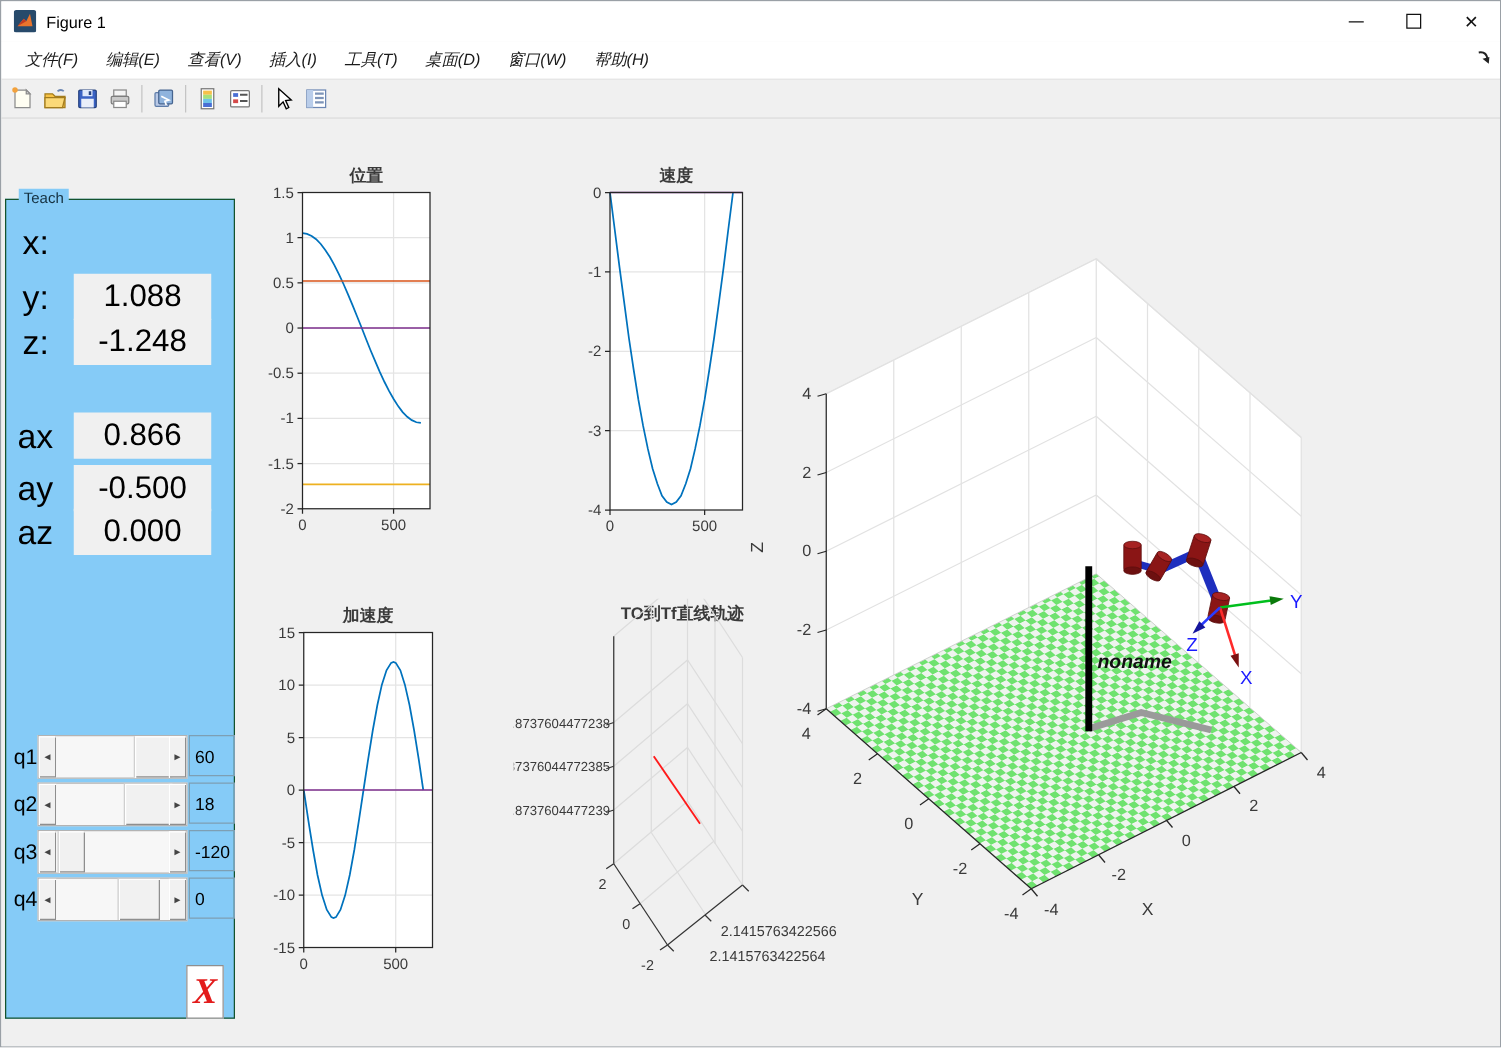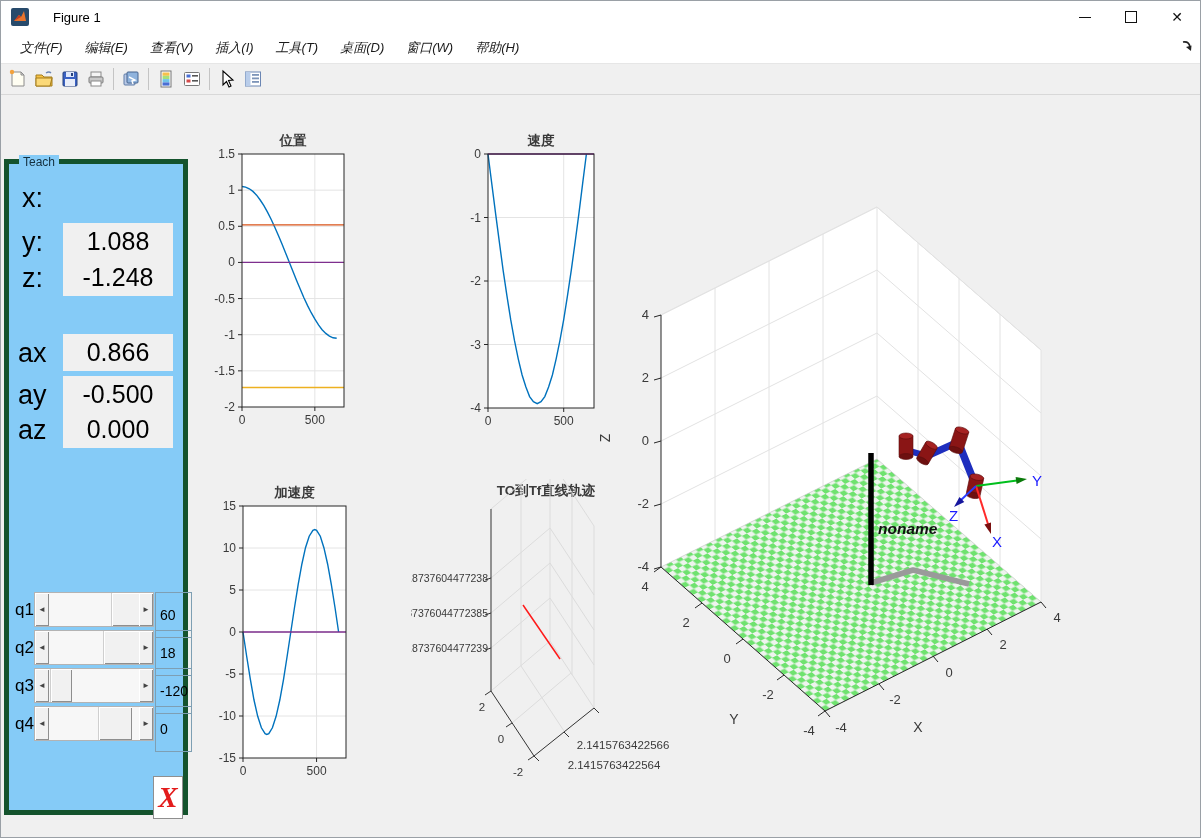--- a/index.html
+++ b/index.html
@@ -1,52 +1,52 @@
 <!DOCTYPE html>
 <html><head>
 <meta charset="utf-8">
 <style>
   html,body{margin:0;padding:0;background:#fff;}
   .win{position:relative;width:1201px;height:838px;background:#f0f0f0;
        font-family:"Liberation Sans",sans-serif;overflow:hidden;box-sizing:border-box;border:1px solid #9aa0a6;}
   
   .titlebar{position:absolute;left:0;top:0;width:100%;height:32px;background:#ffffff;display:flex;align-items:center;}
   .app-icon{width:18px;height:18px;margin-left:10px;}
-  .title-text{font-size:13px;color:#000;margin-left:24px;}
+  .title-text{font-size:13px;color:#000;margin-left:8px;}
   .winbtns{margin-left:auto;display:flex;height:100%;}
   .winbtn{width:46px;height:100%;display:flex;align-items:center;justify-content:center;}
   .min-glyph{width:12px;height:0;border-top:1px solid #111;}
   .max-glyph{width:10px;height:10px;border:1px solid #111;}
   .close-glyph{font-size:14px;color:#111;line-height:1;}
   
   .menubar{position:absolute;left:0;top:32px;width:100%;height:30px;background:#ffffff;display:flex;align-items:center;padding-left:8px;box-sizing:border-box;}
   .menu-item{font-size:13px;color:#1a1a1a;padding:5px 11px;cursor:default;font-style:italic;}
   .dock-btn{position:absolute;right:5px;top:6px;}
   
   .toolbar{position:absolute;left:0;top:62px;width:100%;height:32px;background:#f0f0f0;
            border-top:1px solid #e6e6e6;border-bottom:1px solid #d8d8d8;display:flex;align-items:center;padding-left:4px;box-sizing:border-box;}
   .tbtn{width:26px;height:26px;display:flex;align-items:center;justify-content:center;}
   .tsep{width:1px;height:22px;background:#c4c4c4;margin:0 4px;}
   
   .canvas{position:absolute;left:0;top:94px;width:1201px;height:744px;background:#f0f0f0;}
   .chart{position:absolute;}
   
-  .teach{position:absolute;left:3px;top:64px;width:184px;height:656px;background:#85cbf7;border:5px solid #14532d;box-sizing:border-box;}
+  .teach{position:absolute;left:3px;top:64px;width:184px;height:656px;background:#85cbf7;border:1px solid #14532d;box-sizing:border-box;}
   .teach-title{position:absolute;left:10px;top:-9px;background:#85cbf7;padding:0 4px;font-size:12px;color:#14303f;}
   .tlabel{position:absolute;font-size:27px;color:#000;line-height:1;}
   .tval{position:absolute;left:54px;width:110px;height:37px;background:#f0f0f0;
         font-size:25px;color:#000;display:flex;align-items:center;justify-content:center;}
   .qlabel{position:absolute;left:6px;font-size:17px;color:#000;}
   .slider{position:absolute;left:25px;width:120px;height:35px;background:#f7f7f7;border:1px solid #b3b3b3;box-sizing:border-box;}
   .sarrow{position:absolute;top:0;width:14px;height:33px;background:#f1f1f1;
           box-shadow:inset 1px 1px 0 #ffffff,inset -1px -1px 0 #8e8e8e;
           display:flex;align-items:center;justify-content:center;font-size:8px;color:#444;}
   .sthumb{position:absolute;top:0;height:33px;background:#f1f1f1;
           box-shadow:inset 1px 1px 0 #ffffff,inset -1px -1px 0 #8e8e8e;border-left:1px solid #cfcfcf;box-sizing:border-box;}
-  .sval{position:absolute;left:146px;width:37px;height:46px;border:1px solid #7e9fb3;box-sizing:border-box;
+  .sval{position:absolute;left:146px;width:37px;height:33px;border:1px solid #7e9fb3;box-sizing:border-box;
         font-size:14px;color:#000;display:flex;align-items:center;padding-left:4px;}
   .teach-close{position:absolute;left:144px;top:612px;width:30px;height:43px;background:#ffffff;border:1px solid #8f8f8f;
         display:flex;align-items:center;justify-content:center;font-family:"Liberation Serif",serif;
         font-style:italic;font-weight:bold;font-size:29px;color:#e31c1c;box-sizing:border-box;}
   .watermark{position:absolute;right:8px;top:701px;font-size:15px;color:#ccd3d9;letter-spacing:.5px;}
   text{font-family:"Liberation Sans",sans-serif;}
 </style>
 </head>
 <body>
 

